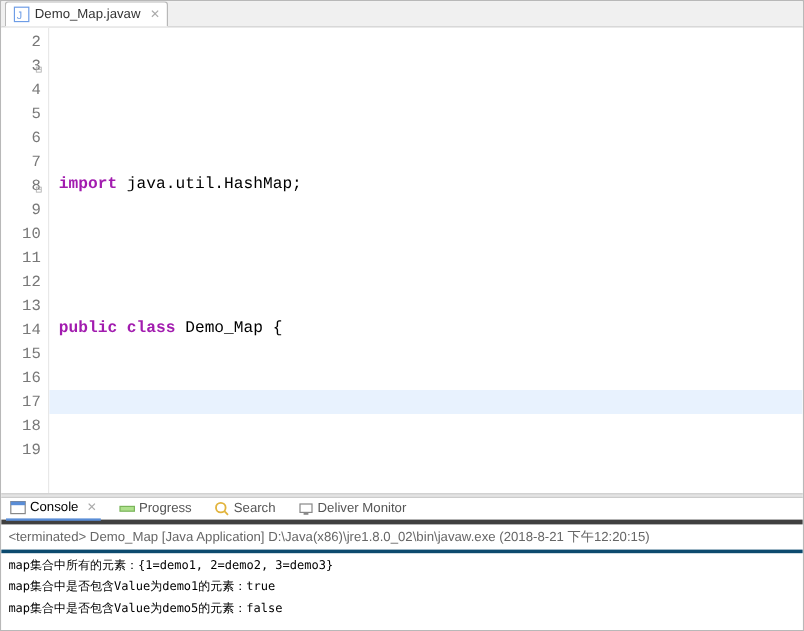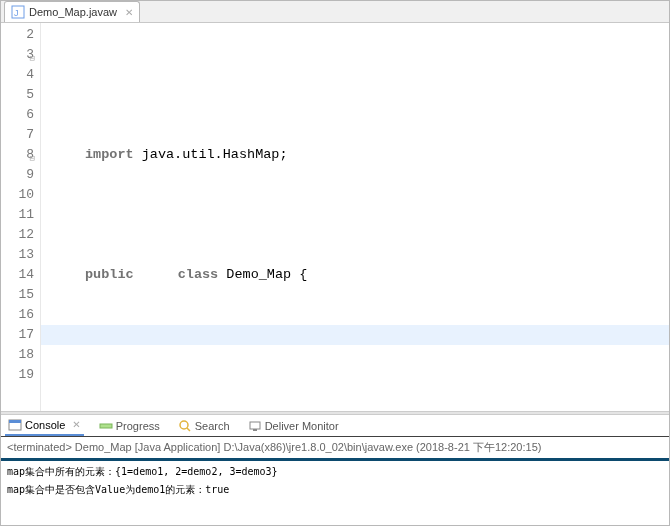--- a/index.html
+++ b/index.html
@@ -76,21 +76,21 @@
   flex: 1;
   font-family: Consolas, "Courier New", monospace;
   font-size: 13.5px;
   line-height: 20px;
   padding: 2px 0 2px 8px;
   white-space: pre;
   overflow: hidden;
   position: relative;
 }
 .cline { height: 20px; position: relative; }
-.k { color: #737373; font-weight: bold; margin-left: 36px; }
+.k { color: #a21caf; font-weight: bold; }
 .pln { color: #000; }
 .hl-line {
   position: absolute;
   left: 0; right: 0;
   height: 20px;
   background: #e8f2fe;
   z-index: 0;
 }
 .cline > span, .cline > .pln { position: relative; z-index: 1; }
 
@@ -101,21 +101,21 @@
   border-bottom: 1px solid #ccc;
 }
 .bottom-panel {
   height: 110px;
   display: flex;
   flex-direction: column;
   background: #fff;
 }
 .bottom-tabs {
   height: 22px;
-  border-bottom: 1px solid #404040;
+  border-bottom: 4px solid #404040;
   display: flex;
   align-items: center;
   padding-left: 4px;
   gap: 12px;
 }
 .btab {
   display: flex;
   align-items: center;
   gap: 3px;
   font-size: 11px;
@@ -233,14 +233,15 @@
             <rect x="2" y="3" width="10" height="7" fill="#fff" stroke="#888"></rect>
             <rect x="5" y="10" width="4" height="2" fill="#888"></rect>
           </svg></span>
       <span>Deliver Monitor</span>
     </div>
   </div>
   <div class="console-header">&lt;terminated&gt; Demo_Map [Java Application] D:\Java(x86)\jre1.8.0_02\bin\javaw.exe (2018-8-21 下午12:20:15)</div>
   <div class="console-body">
     <div>map集合中所有的元素：{1=demo1, 2=demo2, 3=demo3}</div>
     <div>map集合中是否包含Value为demo1的元素：true</div>
+    <div>map集合中是否包含Value为demo5的元素：false</div>
   </div>
 </div>
 
 </body></html>

